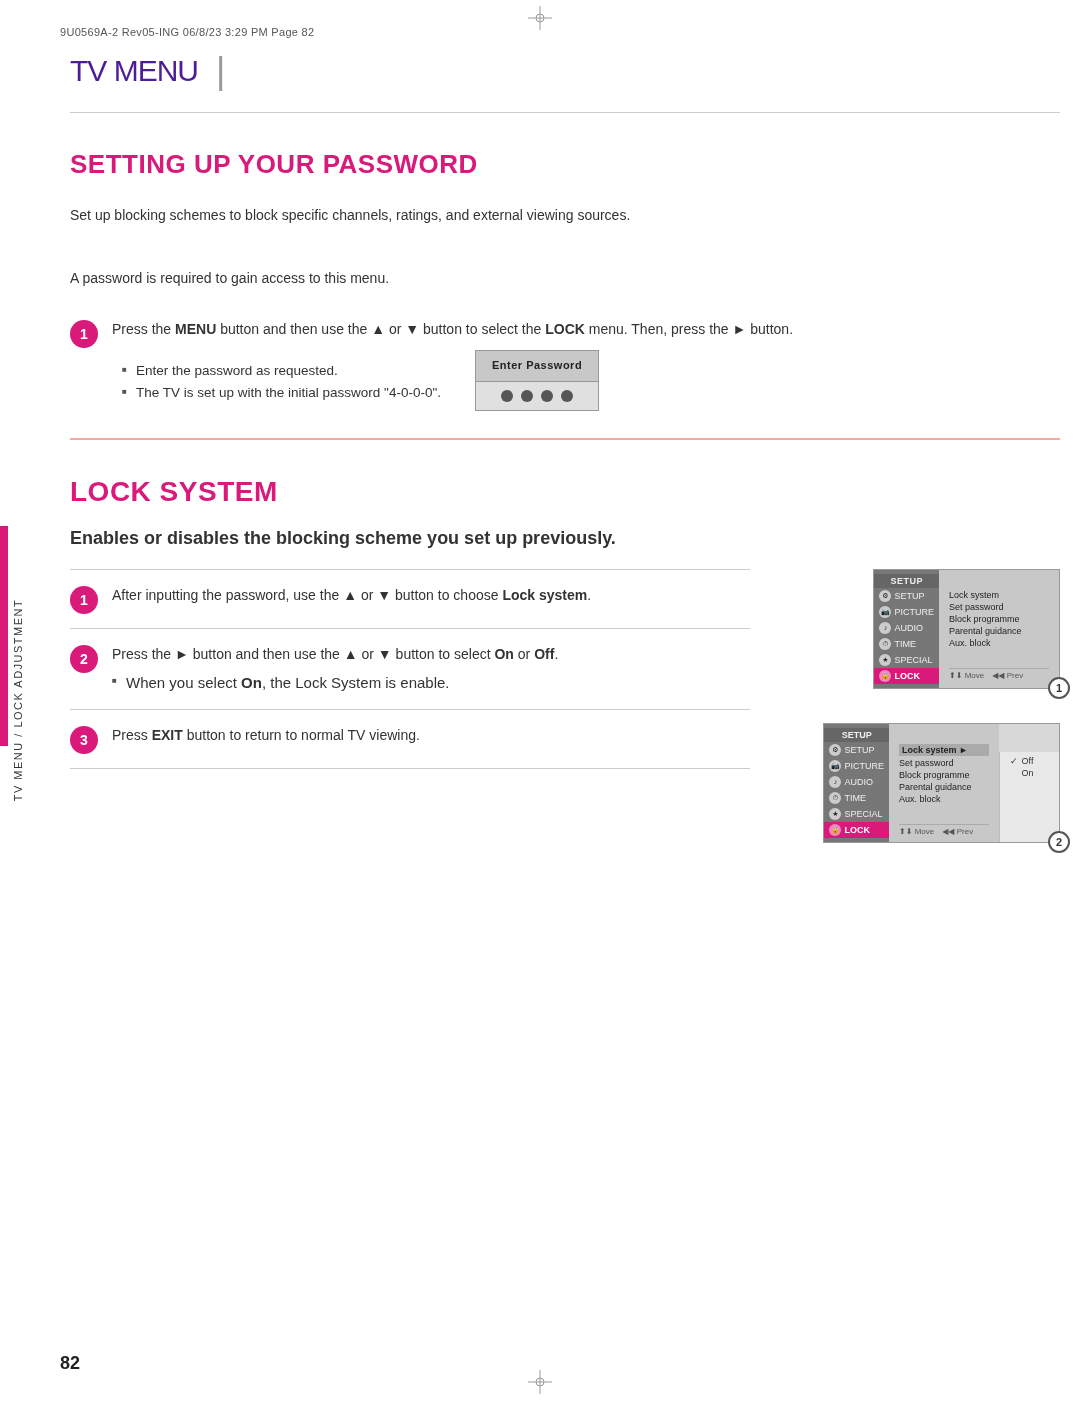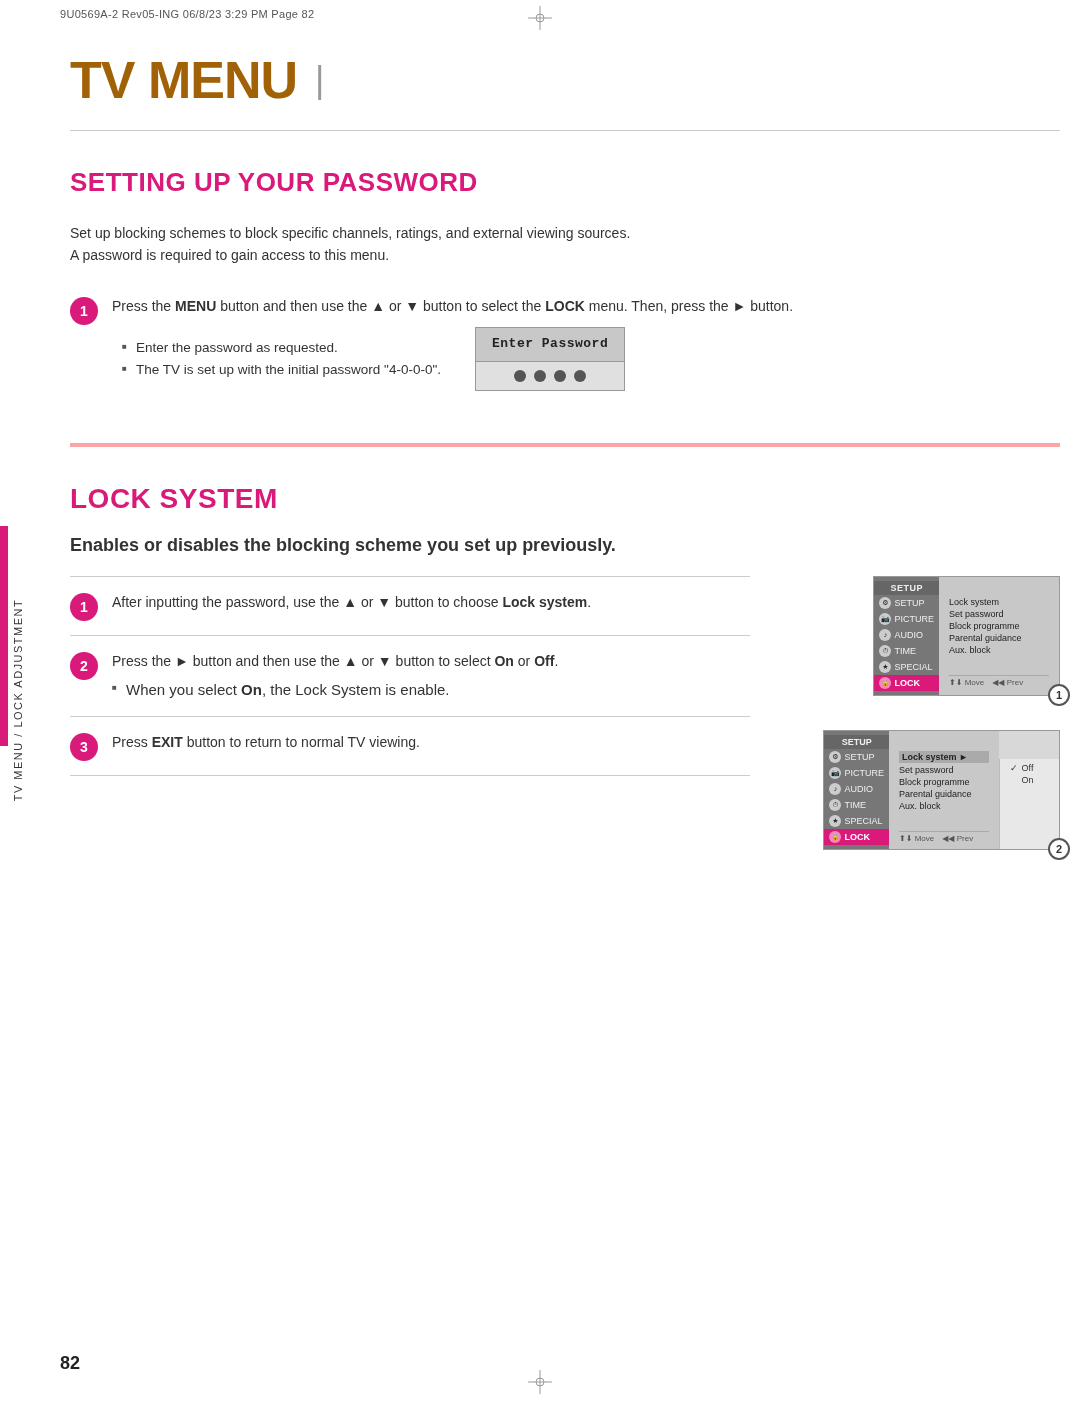--- a/index.html
+++ b/index.html
@@ -9,21 +9,21 @@
       background: #ffffff;
       font-family: Arial, Helvetica, sans-serif;
       color: #222;
       position: relative;
       overflow: hidden;
     }
 
     
     .meta-bar {
       position: absolute;
-      top: 8px;
+      top: 26px;
       left: 60px;
       font-size: 11px;
       color: #555;
       letter-spacing: 0.3px;
     }
 
     
     .crosshair-top {
       position: absolute;
       top: 6px;
@@ -78,61 +78,62 @@
       padding-bottom: 20px;
       border-bottom: 1px solid #ccc;
       margin-bottom: 0;
     }
     .header-title {
       display: flex;
       align-items: center;
       gap: 0;
     }
     .header-tv-menu {
-      font-size: 52px;
-      font-weight: 700;
-      color: #a16207;
+      font-size: 30px;
+      font-weight: 400;
+      color: #4c1d95;
       letter-spacing: -1px;
     }
     .header-separator {
       font-size: 36px;
       color: #999;
       margin: 0 18px;
       font-weight: 300;
     }
     .header-lock {
       font-size: 42px;
       font-weight: 900;
       color: #d91a7a;
       letter-spacing: -1px;
     }
 
     
     .section-password {
       padding-top: 36px;
-      padding-bottom: 36px;
-      border-bottom: 4px solid #fca5a5;
+      padding-bottom: 11px;
+      border-bottom: 2px solid #fca5a5;
     }
     .section-title-pink {
       font-size: 26px;
       font-weight: 700;
       color: #d91a7a;
       margin-bottom: 24px;
       letter-spacing: 0.5px;
     }
     .section-desc {
       font-size: 14px;
       color: #333;
       line-height: 1.6;
     }
     .section-desc-sub {
       font-size: 14px;
       color: #333;
       line-height: 1.6;
       margin-bottom: 28px;
+      margin-top: 41px;
     }
 
     
     .step {
       display: flex;
       align-items: flex-start;
       gap: 14px;
       margin-bottom: 16px;
     }
     .step-circle {
@@ -302,21 +303,21 @@
         <div>
           Press the <strong>MENU</strong> button and then use the ▲ or ▼ button to select the <strong>LOCK</strong> menu. Then, press the ► button.
         </div>
         <div style="display:flex; align-items:flex-start; gap:24px; margin-top:10px;">
           <ul class="bullet-list">
             <li>Enter the password as requested.</li>
             <li>The TV is set up with the initial password "4-0-0-0".</li>
           </ul>
 
           <div style="margin-left:10px;">
-            <div style="background:#c8c8c8; border:1px solid #999; padding:6px 16px; text-align:left; font-size:13px; font-weight:bold; color:#222; letter-spacing:0.5px;font-family:Liberation Mono, monospace;">Enter Password</div>
+            <div style="background:#c8c8c8; border:1px solid #999; padding:6px 16px; text-align:left; font-size:11px; font-weight:bold; color:#222; letter-spacing:0.5px;">Enter Password</div>
             <div style="background:#e0e0e0; border:1px solid #999; border-top:none; padding:8px 16px; display:flex; justify-content:center; gap:8px;">
               <div class="password-dot"></div>
               <div class="password-dot"></div>
               <div class="password-dot"></div>
               <div class="password-dot"></div>
             </div>
           </div>
         </div>
       </div>
     </div>

